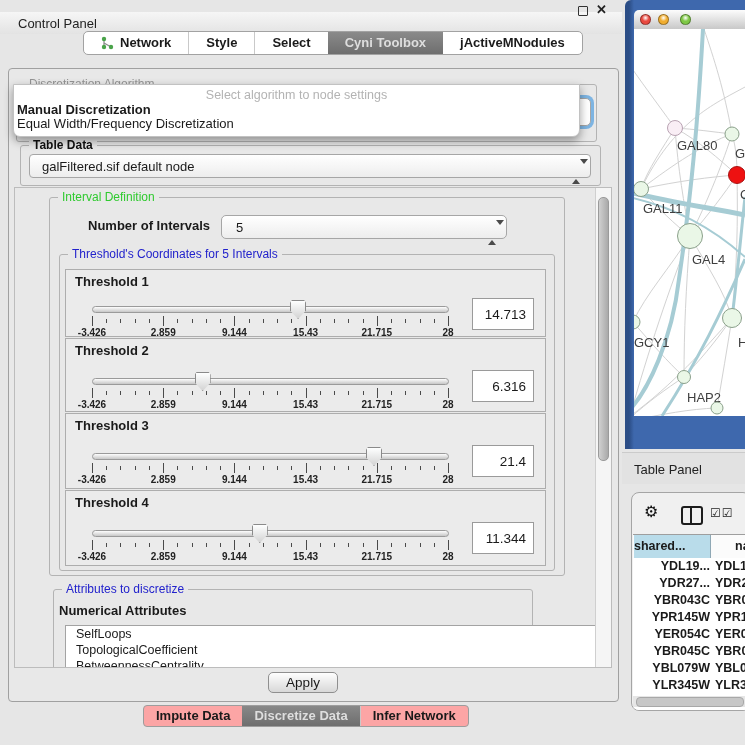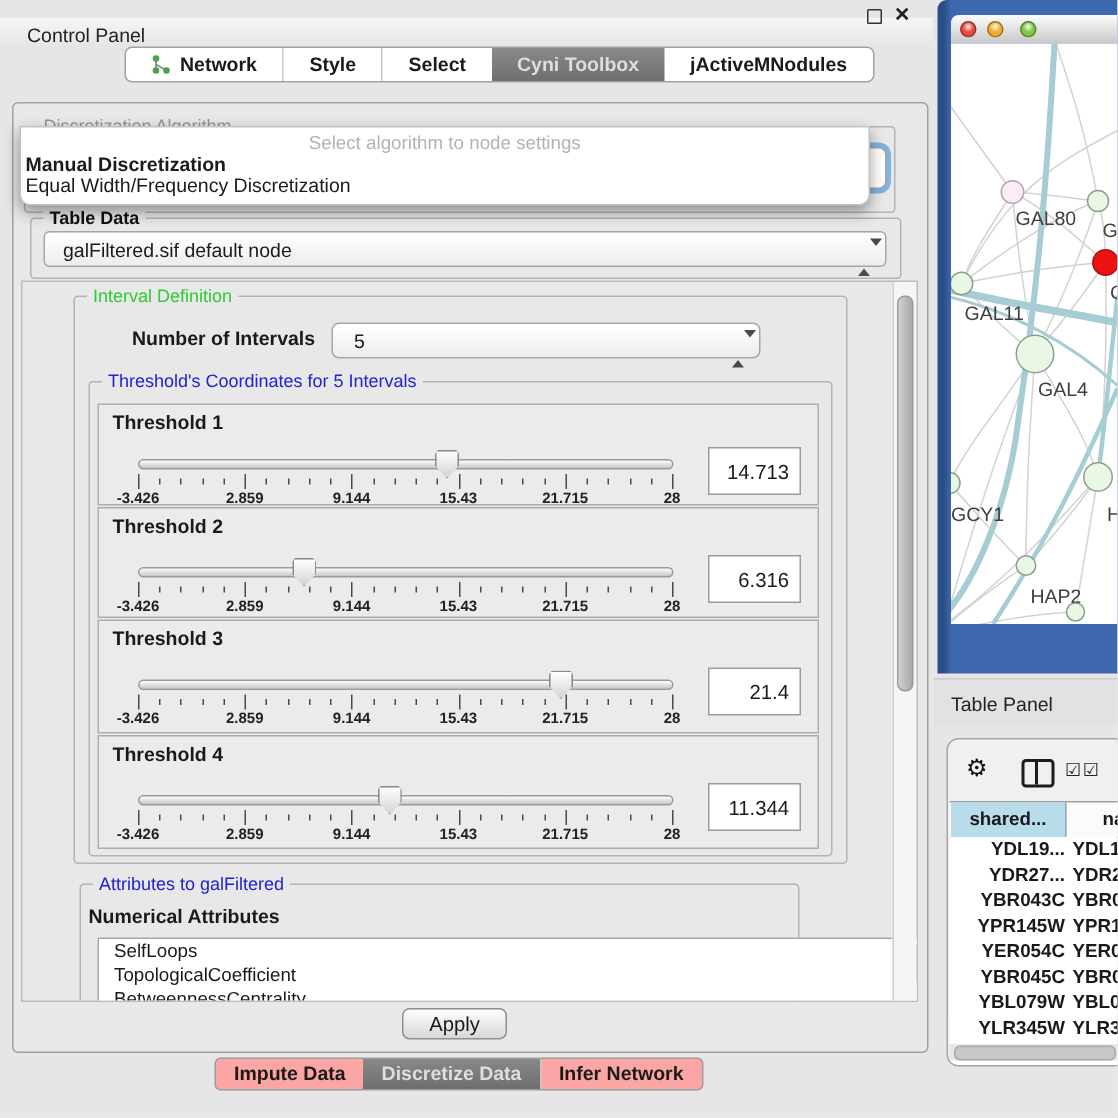--- a/index.html
+++ b/index.html
@@ -92,21 +92,21 @@
   #tp-strip{left:622px;top:452px;width:123px;height:31px;background:#e2e2e2;border-top:1px solid #cbcbcb;}
   #tp-strip .t{left:12px;top:9px;font-size:13px;color:#222;}
   #tp-box{left:631px;top:492px;width:120px;height:219px;background:#f0f0f0;border:1px solid #a5a5a5;
           border-radius:8px;box-sizing:border-box;overflow:hidden;}
   #tp-gear{left:12px;top:9px;font-size:16px;color:#111;}
   #tp-split{left:49px;top:13px;width:18px;height:15px;border:2px solid #1c1c1c;border-radius:3px;}
   #tp-split .mid{position:absolute;left:7px;top:0;width:2px;height:100%;background:#1c1c1c;}
   #tp-checks{left:78px;top:13px;font-size:12px;letter-spacing:1px;color:#222;}
   #tp-header{left:1px;top:41px;width:118px;height:23px;border-top:1px solid #9e9e9e;border-bottom:1px solid #9e9e9e;background:#fbfbfb;}
   #tp-h1{position:absolute;left:1px;top:0;width:76px;height:23px;background:#b9dcea;border-right:1px solid #8fa8b5;
-         font-size:12.5px;font-weight:600;text-align:center;line-height:23px;}
+         font-size:12.5px;font-weight:600;line-height:23px;}
   #tp-h2{position:absolute;left:102px;top:0;font-size:12.5px;font-weight:600;line-height:23px;}
   #tp-rows{left:1px;top:65px;width:118px;background:#fff;}
   .tp-row{height:17px;font-size:12.5px;font-weight:600;line-height:17px;position:relative;white-space:nowrap;}
   .tp-c1{position:absolute;left:1px;width:76px;text-align:right;}
   .tp-c2{position:absolute;left:82px;}
   #tp-hscroll{left:1px;top:203px;width:118px;height:11px;background:#e6e6e6;}
   #tp-hthumb{position:absolute;left:3px;top:1px;width:106px;height:8px;background:#c7c7c7;border:1px solid #a8a8a8;border-radius:4px;}
 </style>
 </head>
 <body>
@@ -324,21 +324,21 @@
         <div class="ticklab" style="left: 97.2px; top: 60px;">2.859</div>
         <div class="ticklab" style="left: 168.4px; top: 60px;">9.144</div>
         <div class="ticklab" style="left: 239.6px; top: 60px;">15.43</div>
         <div class="ticklab" style="left: 310.8px; top: 60px;">21.715</div>
         <div class="ticklab" style="left: 382px; top: 60px;">28</div>
         <div class="thval" style="top: 31px;">11.344</div>
       </div>
     </div>
 
   <div id="attr-grp" class="grp">
-    <span class="grp-title">Attributes to galFiltered</span>
+    <span class="grp-title">Attributes to discretize</span>
   </div>
   <div id="attr-sub" class="abs">Numerical Attributes</div>
   <div id="attr-list" class="abs">
     <div id="attr-scroll">
         <div id="attr-thumb"></div>
       </div>
   <div class="row">SelfLoops</div>
       <div class="row">TopologicalCoefficient</div>
       <div class="row">BetweennessCentrality</div>
     </div>

